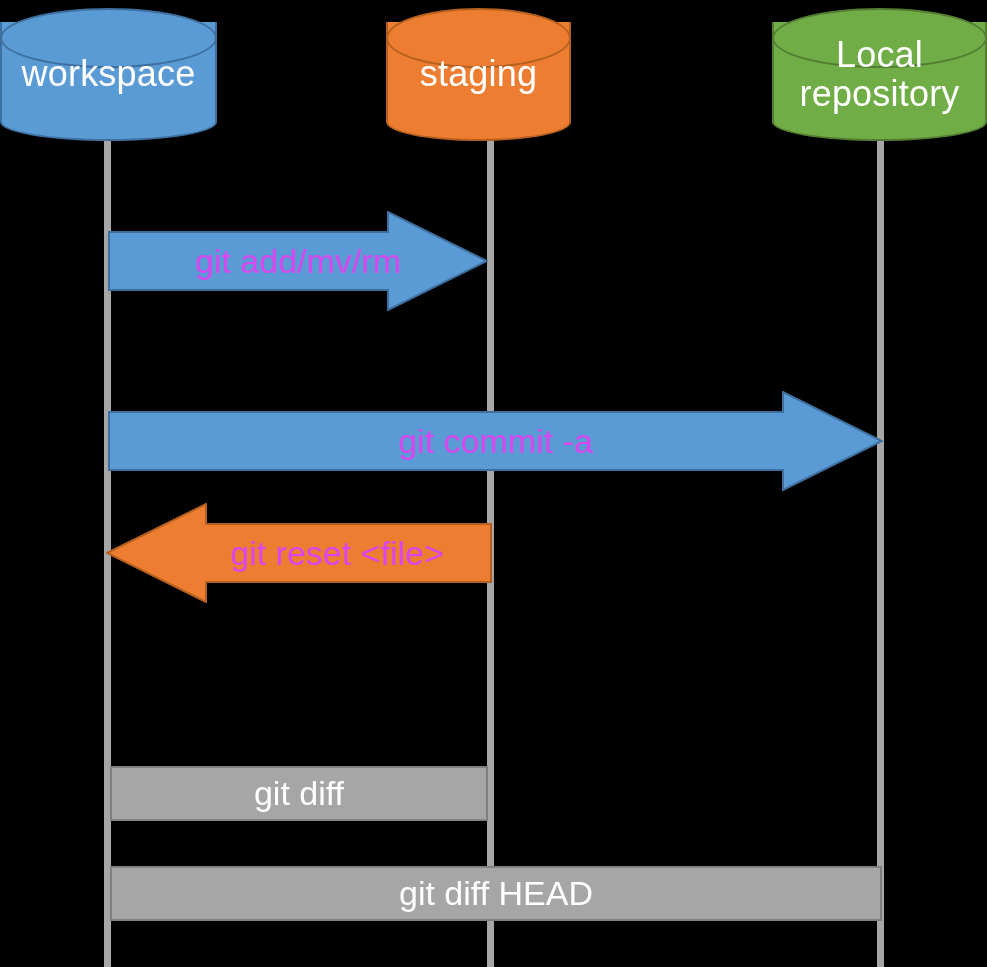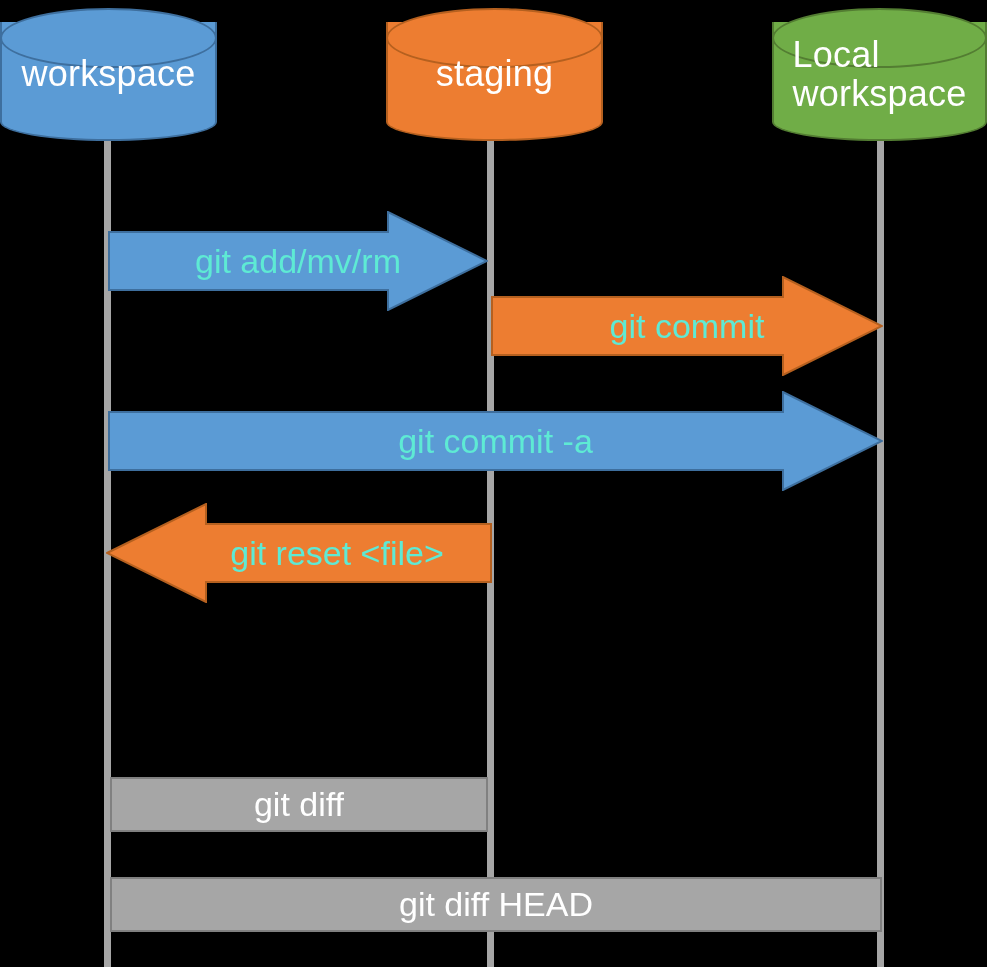--- a/index.html
+++ b/index.html
@@ -16,20 +16,21 @@
     overflow: hidden;
     font-family: "Liberation Sans", sans-serif;
   }
 
   
   .cylinder {
     position: absolute;
     display: flex;
     align-items: center;
     justify-content: center;
+    text-align: center;
     color: #ffffff;
     font-size: 36px;
     line-height: 1.08;
     letter-spacing: 0.2px;
     box-sizing: border-box;
   }
   .cyl-body {
     position: absolute;
     left: 0; right: 0;
     top: 14px;
@@ -63,83 +64,76 @@
   }
   .arrow svg { display: block; }
   .arrow-label {
     position: absolute;
     top: 0; left: 0;
     width: 100%;
     height: 100%;
     display: flex;
     align-items: center;
     justify-content: center;
-    color: #5eead4;
+    color: #d946ef;
     font-size: 34px;
     pointer-events: none;
     white-space: nowrap;
   }
   .arrow-label.shift-right { padding-left: 38px; }
 
   
   .bar {
     position: absolute;
     background: #a6a6a6;
     border: 2px solid #808080;
     box-sizing: border-box;
     display: flex;
     align-items: center;
     justify-content: center;
     color: #ffffff;
     font-size: 34px;
     white-space: nowrap;
-    margin-top: 11px;
   }
 </style>
 </head>
 <body>
 
 <div id="stage">
 
   <div class="lifeline" style="left:104px; top:132px; height:835px;"></div>
   <div class="lifeline" style="left:487px; top:132px; height:835px;"></div>
   <div class="lifeline" style="left:877px; top:132px; height:835px;"></div>
 
   <div class="cylinder" style="left:0px; top:8px; width:217px; height:133px;">
     <div class="cyl-body" style="background:#5b9bd5; border:2px solid #3e6f9e; border-top:none;"></div>
     <div class="cyl-top" style="background:#5b9bd5; border:2px solid #3e6f9e;"></div>
     <div class="cyl-label">workspace</div>
   </div>
 
-  <div class="cylinder" style="left:386px; top:8px; width:217px; height:133px;">
+  <div class="cylinder" style="left:386px; top:8px; width:185px; height:133px;">
     <div class="cyl-body" style="background:#ed7d31; border:2px solid #b5601f; border-top:none;"></div>
     <div class="cyl-top" style="background:#ed7d31; border:2px solid #b5601f;"></div>
     <div class="cyl-label">staging</div>
   </div>
 
   <div class="cylinder" style="left:772px; top:8px; width:215px; height:133px;">
     <div class="cyl-body" style="background:#70ad47; border:2px solid #537d32; border-top:none;"></div>
     <div class="cyl-top" style="background:#70ad47; border:2px solid #537d32;"></div>
     <div class="cyl-label">Local
-workspace</div>
+repository</div>
   </div>
 
   <div class="arrow" style="left:108px; top:211px; width:380px; height:100px;">
     <svg width="380" height="100" viewBox="0 0 380 100">
       <polygon points="1,21 280,21 280,1 379,50 280,99 280,79 1,79" fill="#5b9bd5" stroke="#3e6f9e" stroke-width="2"></polygon>
     </svg>
     <div class="arrow-label">git add/mv/rm</div>
   </div>
 
-  <div class="arrow" style="left:491px; top:276px; width:392px; height:100px;">
-    <svg width="392" height="100" viewBox="0 0 392 100">
-      <polygon points="1,21 292,21 292,1 391,50 292,99 292,79 1,79" fill="#ed7d31" stroke="#b5601f" stroke-width="2"></polygon>
-    </svg>
-    <div class="arrow-label">git commit</div>
-  </div>
 
   <div class="arrow" style="left:108px; top:391px; width:775px; height:100px;">
     <svg width="775" height="100" viewBox="0 0 775 100">
       <polygon points="1,21 675,21 675,1 774,50 675,99 675,79 1,79" fill="#5b9bd5" stroke="#3e6f9e" stroke-width="2"></polygon>
     </svg>
     <div class="arrow-label">git commit -a</div>
   </div>
 
   <div class="arrow" style="left:106px; top:503px; width:386px; height:100px;">
     <svg width="386" height="100" viewBox="0 0 386 100">

